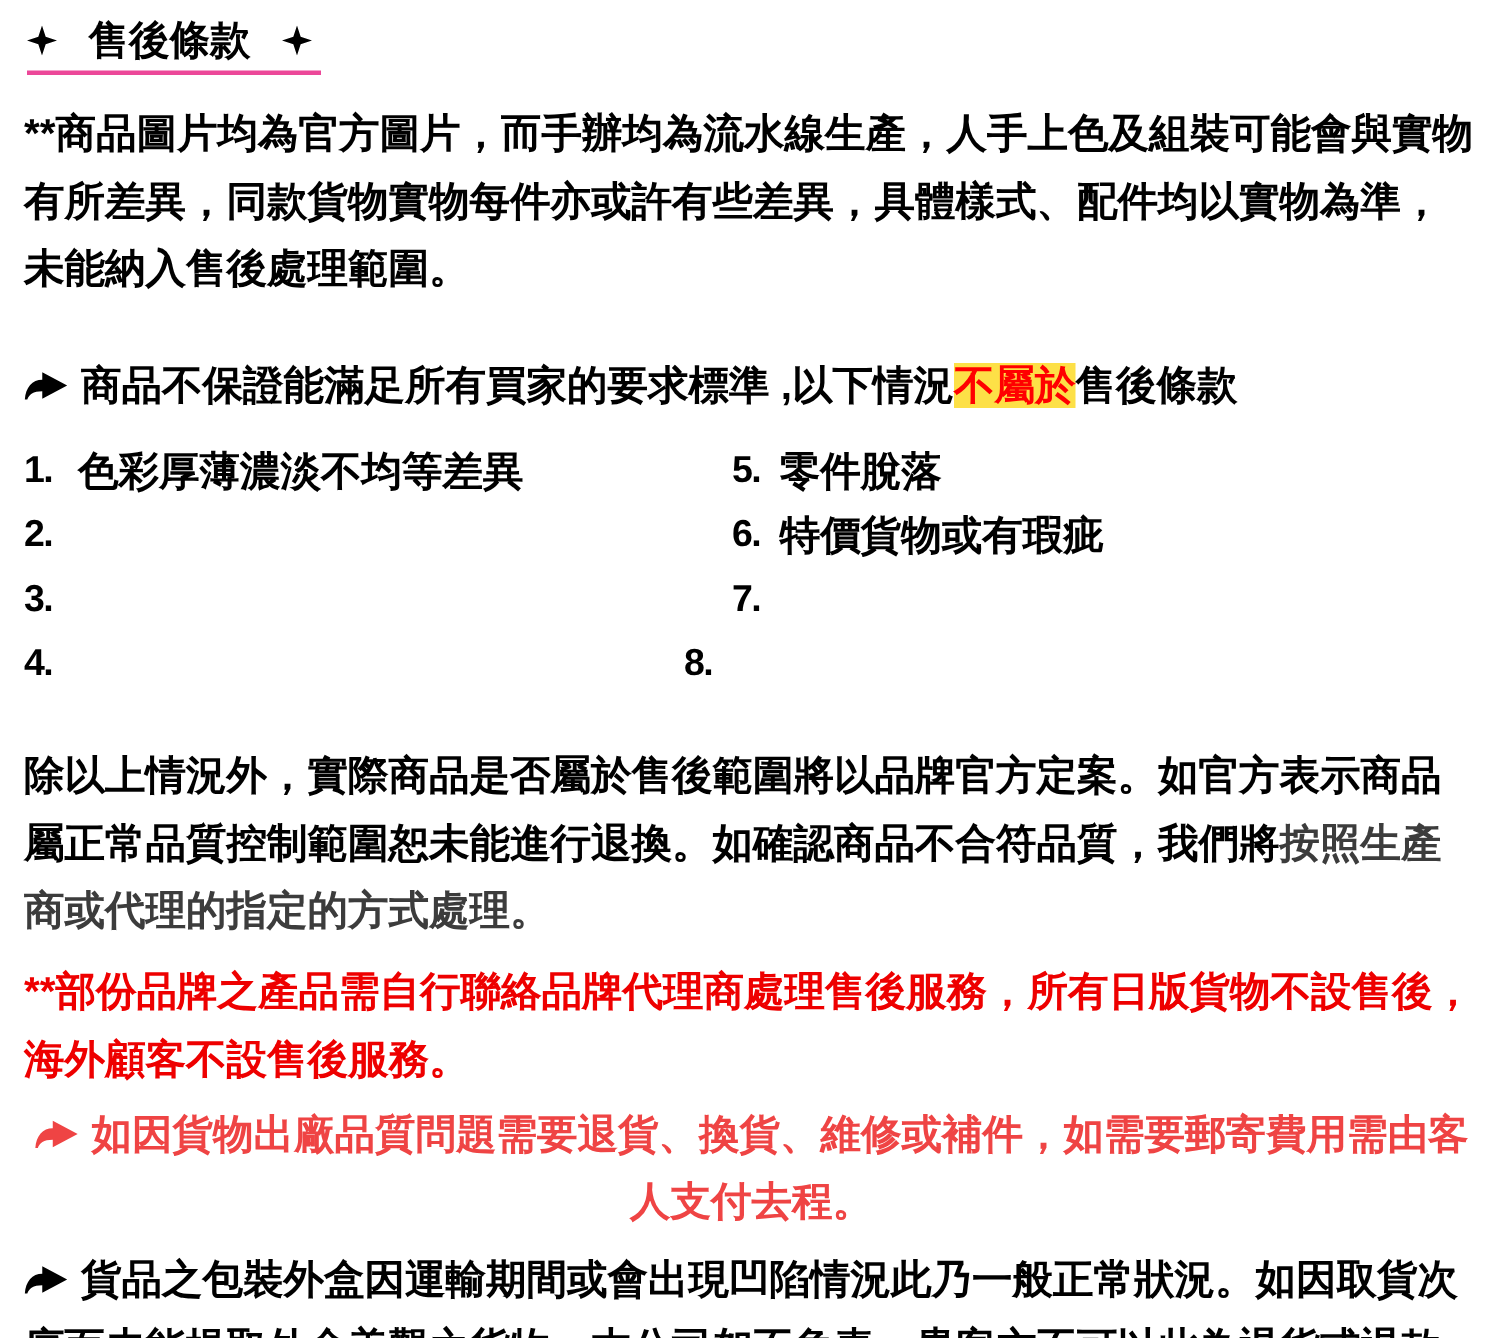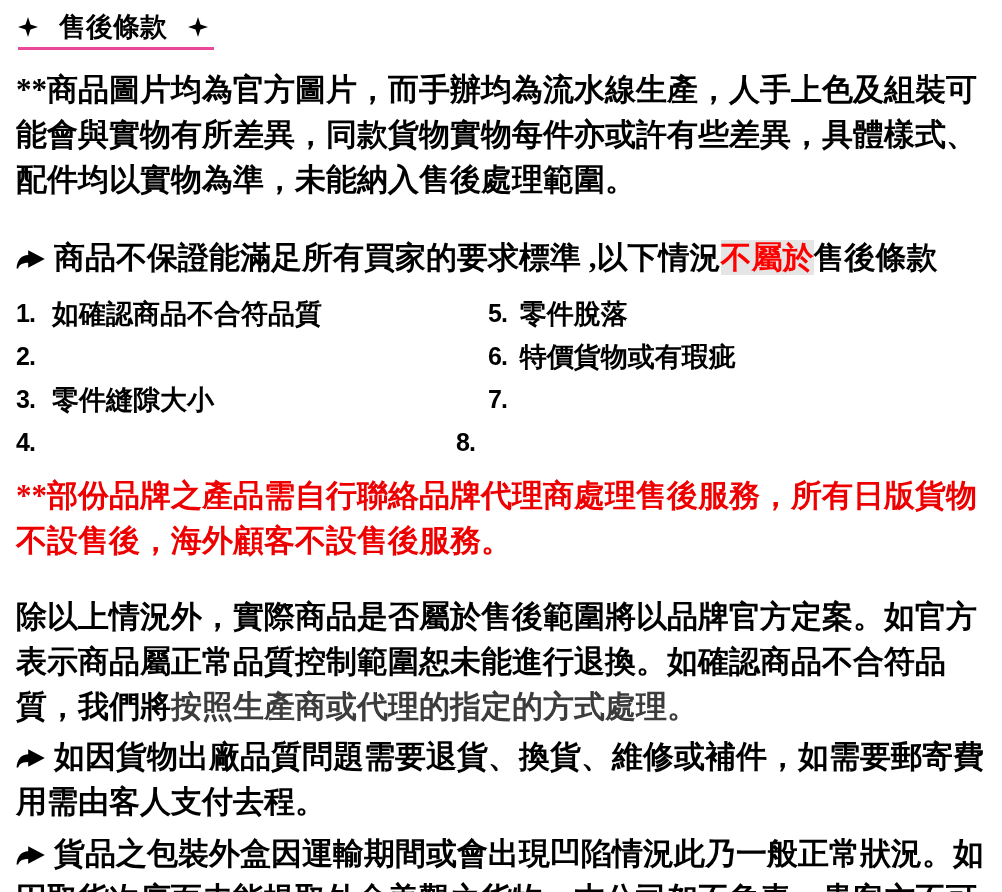--- a/index.html
+++ b/index.html
@@ -17,34 +17,34 @@
   .title-wrap { margin-left: 2px; }
   .title {
     display: inline-flex; align-items: center; gap: 21px;
     font-size: 27px; line-height: 30px;
     border-bottom: 3px solid #ec4899;
     padding: 0 6px 5px 0;
     justify-content: space-between;
   }
   .star-icon svg { display: block; }
 
-  .p { font-size: 31px; line-height: 45px; margin: 0; font-family: Liberation Serif, serif; }
+  .p { font-size: 27px; line-height: 45px; margin: 0; }
   .intro      { margin-top: 17px; }
   .guarantee  { margin-top: 33px; }
   .official   { margin-top: 31px; }
   .red-p      { margin-top: 9px; color: #ee0000; }
-  .shipfee    { margin-top: 5px; color: #000000; }
+  .shipfee    { margin-top: 5px; color: #ef4444; text-align: center; }
   .packaging  { margin-top: 7px; }
 
   .arrow-icon {
     display: inline-block; vertical-align: -1px; margin-right: 7px;
   }
   .arrow-icon svg { display: block; }
 
-  .hl { background: #e5e5e5; color: #ff0000; }
+  .hl { background: #fde047; color: #ff0000; }
   .gray { color: #3c3c3c; }
 
   .list { display: flex; margin-top: 12px; }
   .col-left  { width: 440px; }
   .col-right { flex: 1; }
   .li { display: flex; align-items: center; height: 43px; font-size: 27px; }
   .li .num { font-size: 25px; letter-spacing: -1px; }
   .col-left  .li .num { width: 36px; }
   .col-right .li .num { margin-right: 13px; }
   .col-right .li.indent { padding-left: 32px; }
@@ -77,28 +77,27 @@
       <svg width="31" height="20" viewBox="0 0 28 18">
           <path fill="currentColor" d="M11 1 L26 9 L11 17 L11 12.5 C5.5 12.5 3 14.5 2 17.5 L0.5 17.5 C1 10 5 5.5 11 5.5 Z"></path>
         </svg>
     </span><span>商品不保證能滿足所有買家的要求標準 ,以下情況</span><span class="hl">不屬於</span><span>售後條款</span>
   </p>
 
   <div class="list">
     <div class="col-left">
       <div class="li">
         <span class="num">1.</span>
-        <span>如確認商品不合符品質</span>
+        <span>色彩厚薄濃淡不均等差異</span>
       </div>
       <div class="li">
         <span class="num">2.</span>
       </div>
       <div class="li">
         <span class="num">3.</span>
-        <span>零件縫隙大小</span>
       </div>
       <div class="li">
         <span class="num">4.</span>
       </div>
     </div>
     <div class="col-right">
       <div class="li indent">
         <span class="num">5.</span>
         <span>零件脫落</span>
       </div>
@@ -108,25 +107,25 @@
       </div>
       <div class="li indent">
         <span class="num">7.</span>
       </div>
       <div class="li">
         <span class="num">8.</span>
       </div>
     </div>
   </div>
 
-  <p class="p red-p">**部份品牌之產品需自行聯絡品牌代理商處理售後服務，所有日版貨物不設售後，海外顧客不設售後服務。</p>
-
   <p class="p official">
     <span>除以上情況外，實際商品是否屬於售後範圍將以品牌官方定案。如官方表示商品屬正常品質控制範圍恕未能進行退換。如確認商品不合符品質，我們將</span><span class="gray">按照生產商或代理的指定的方式處理。</span>
   </p>
+
+  <p class="p red-p">**部份品牌之產品需自行聯絡品牌代理商處理售後服務，所有日版貨物不設售後，海外顧客不設售後服務。</p>
 
   <p class="p shipfee">
     <span class="arrow-icon">
       <svg width="31" height="20" viewBox="0 0 28 18">
           <path fill="currentColor" d="M11 1 L26 9 L11 17 L11 12.5 C5.5 12.5 3 14.5 2 17.5 L0.5 17.5 C1 10 5 5.5 11 5.5 Z"></path>
         </svg>
     </span><span>如因貨物出廠品質問題需要退貨、換貨、維修或補件，如需要郵寄費用需由客人支付去程。</span>
   </p>
 
   <p class="p packaging">

